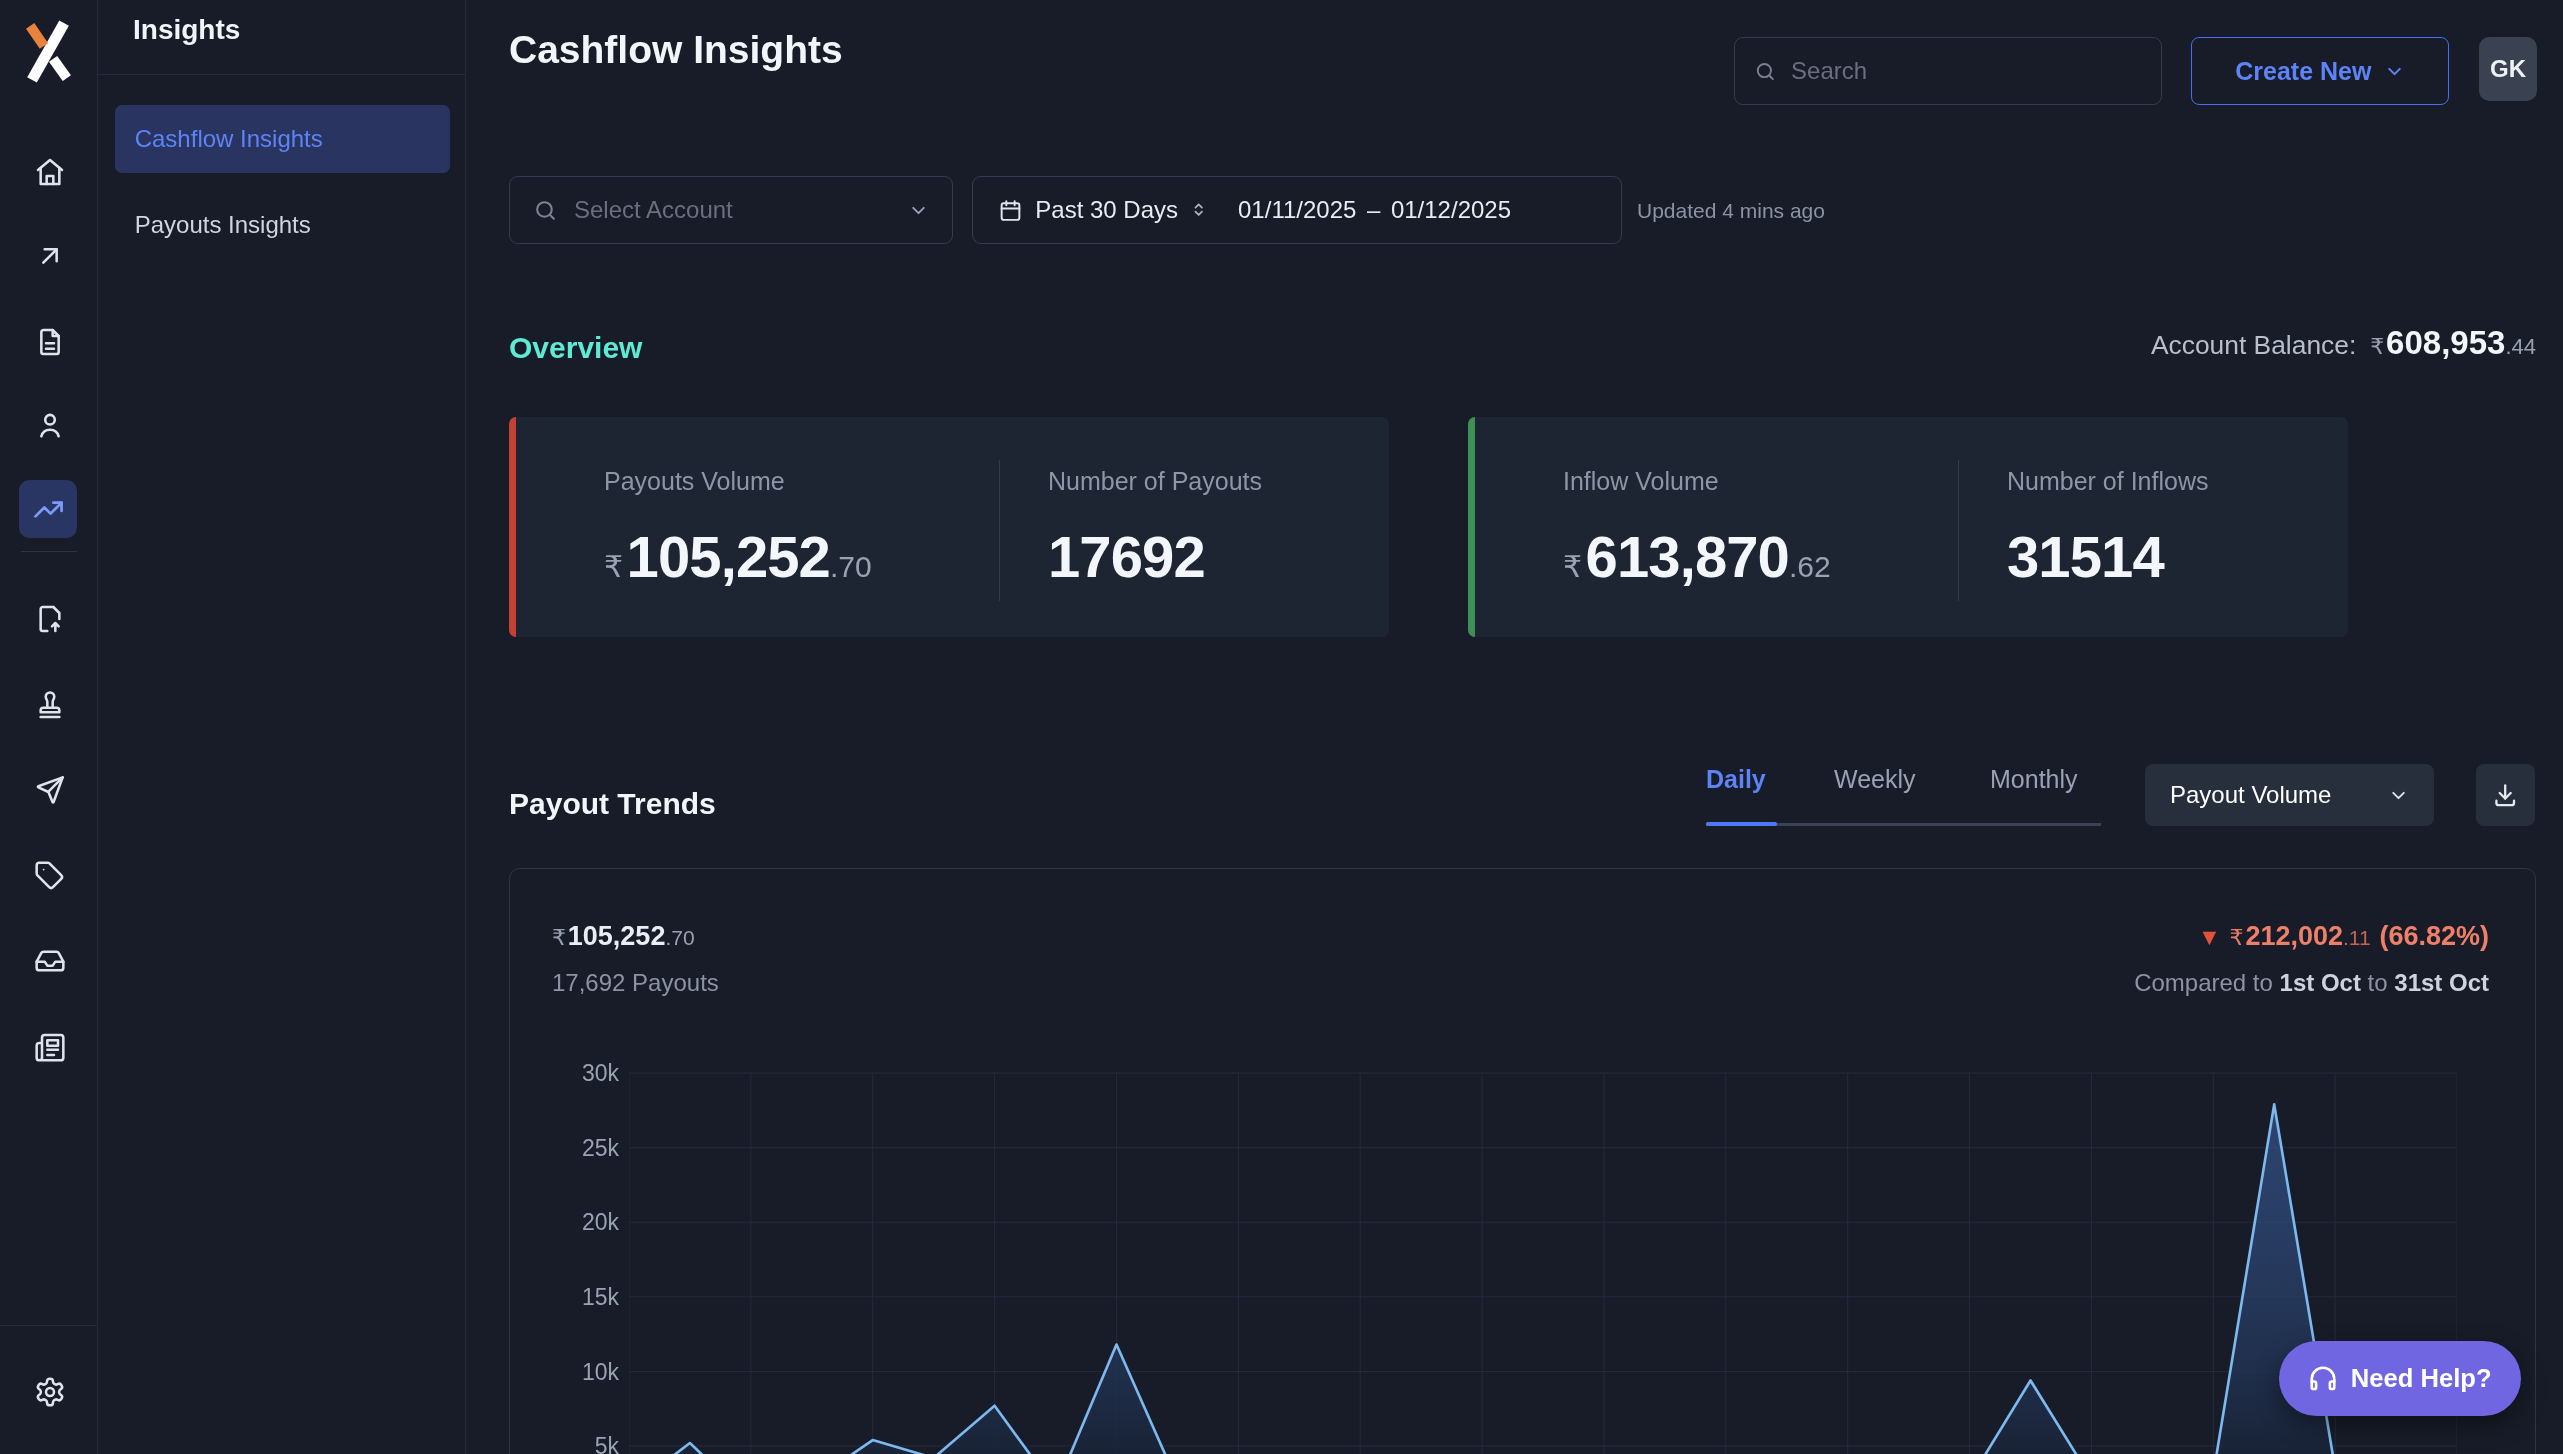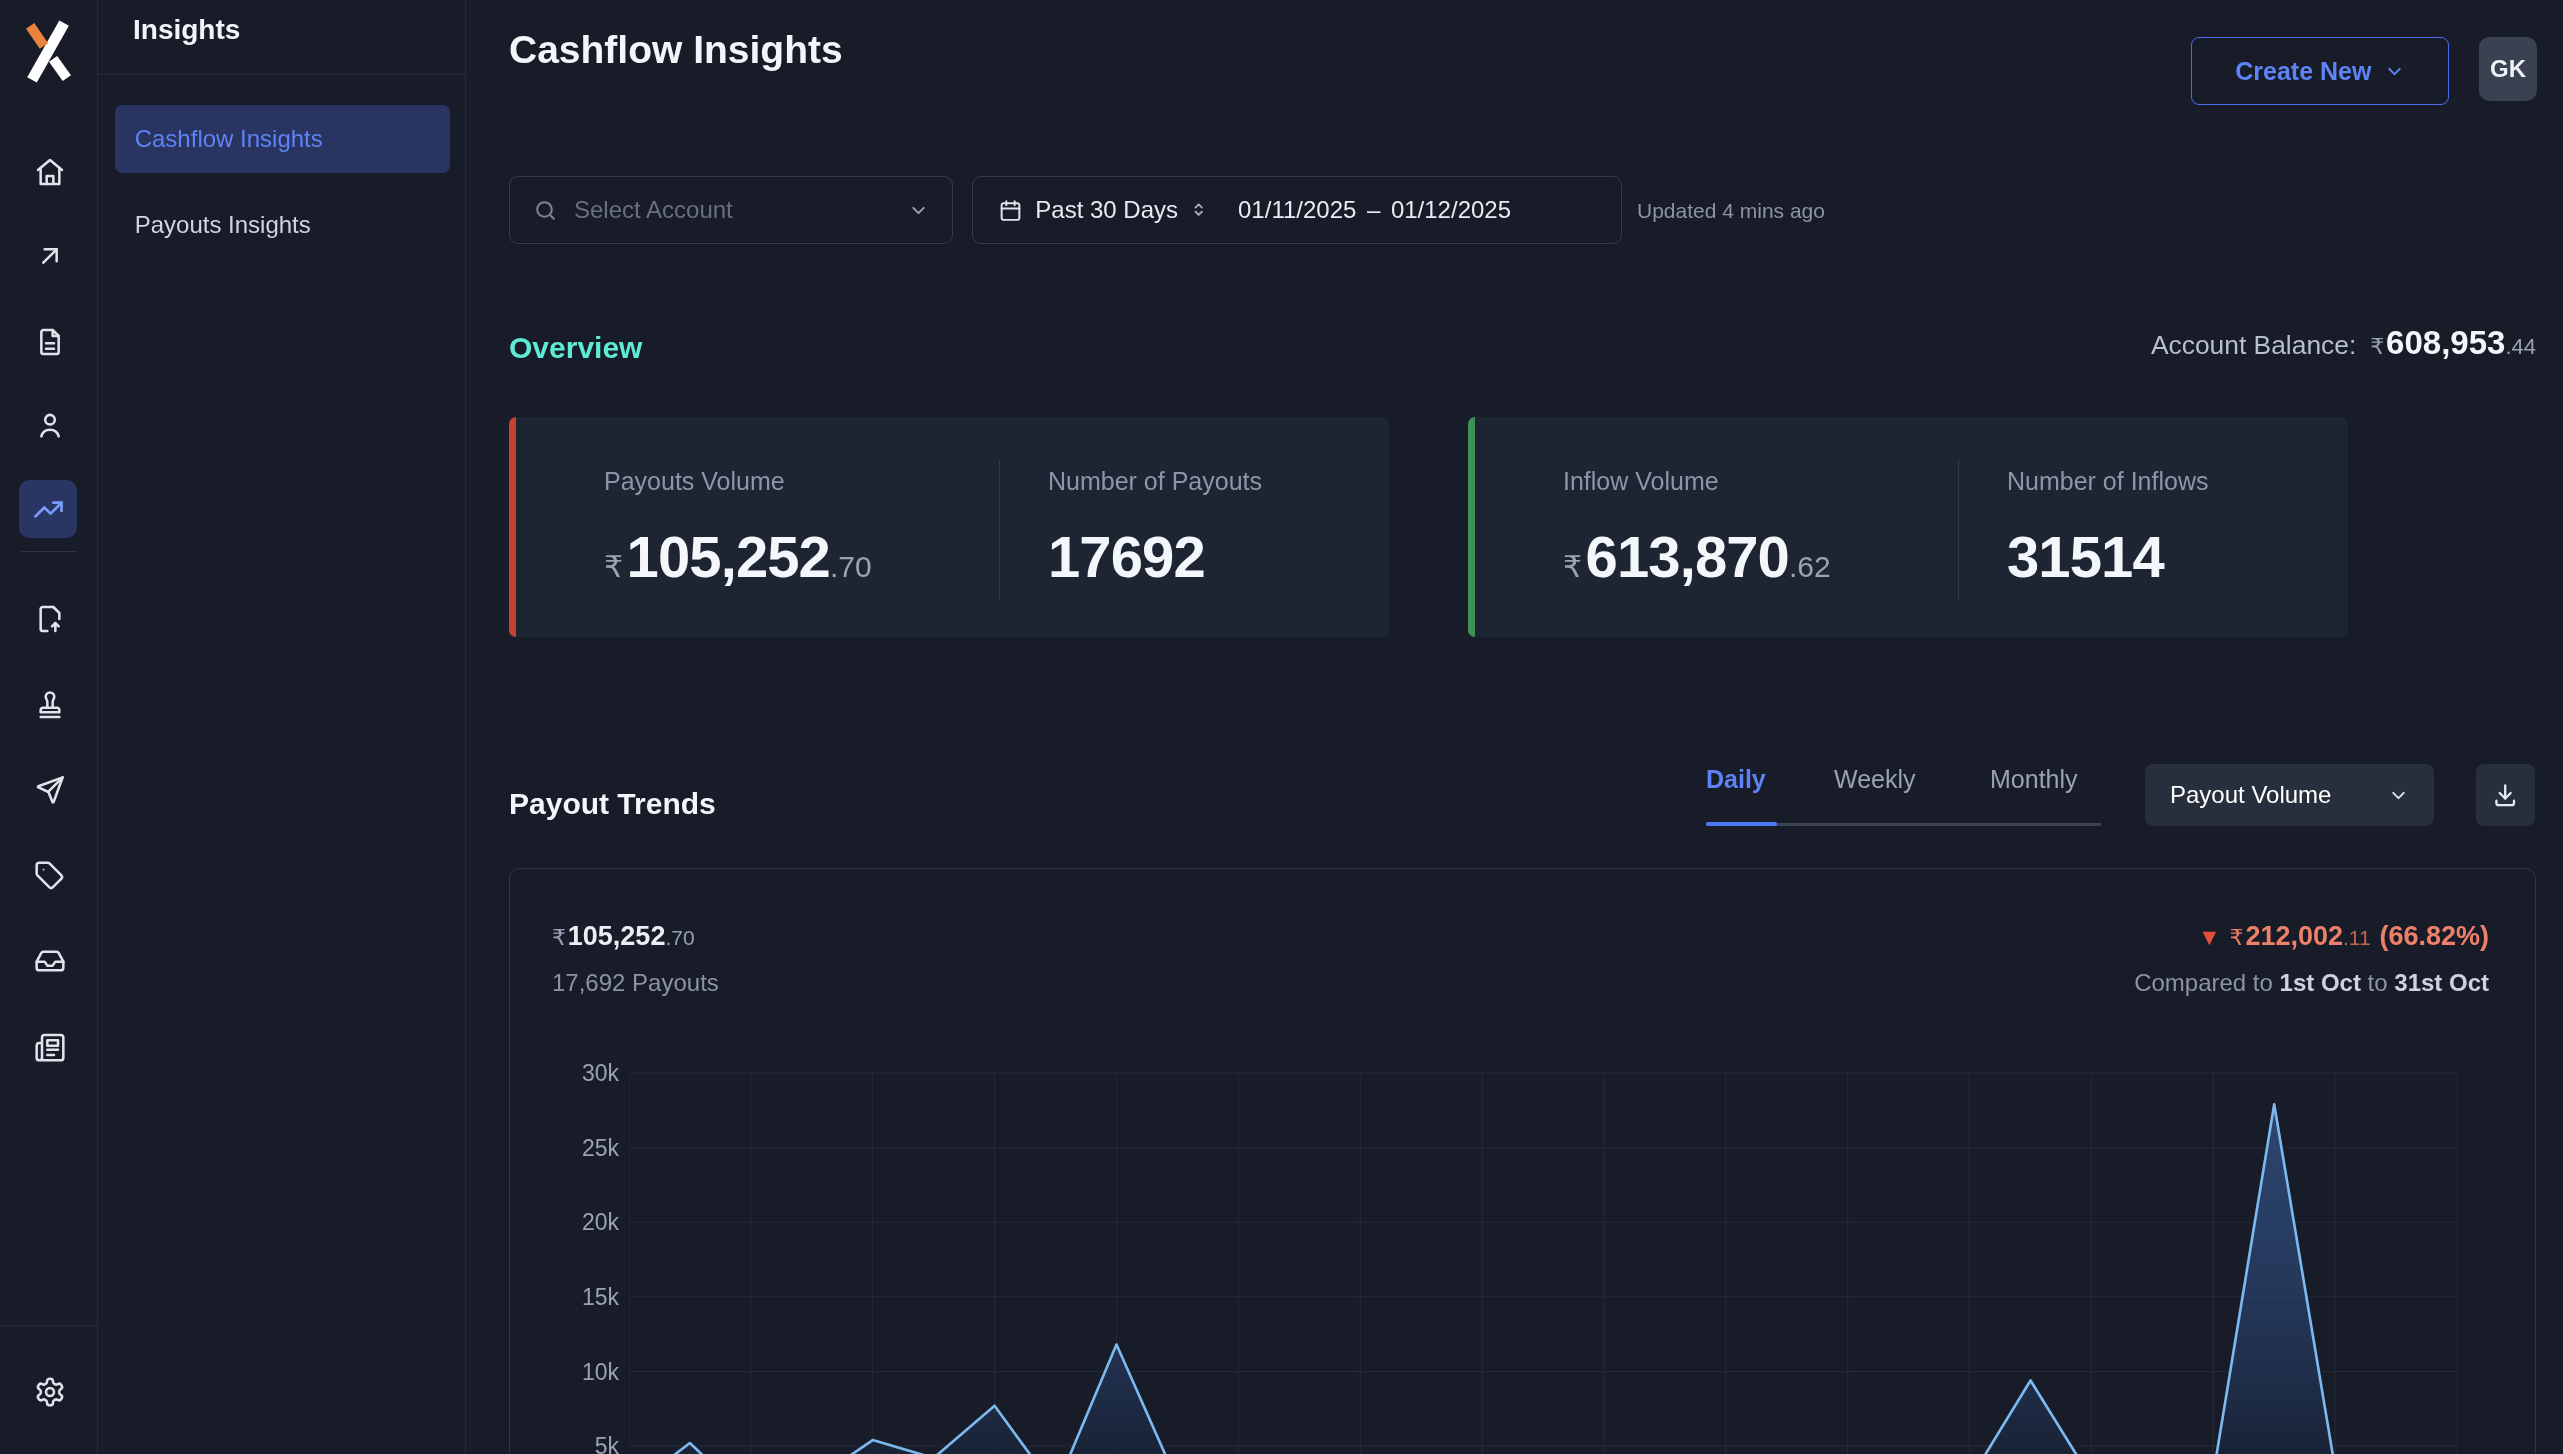--- a/index.html
+++ b/index.html
@@ -210,20 +210,27 @@
     <div class="panel-item active">
       <span>Cashflow Insights</span>
     </div>
     <div class="panel-item idle">
       <span>Payouts Insights</span>
     </div>
   </div>
 
   <div class="page-title">Cashflow Insights</div>
 
+  <div class="search-box">
+    <svg viewBox="0 0 24 24">
+        <circle cx="11" cy="11" r="7"></circle>
+        <path d="m20 20-3.2-3.2"></path>
+      </svg>
+    <input type="text" placeholder="Search" style="">
+  </div>
 
   <div class="create-btn">
     <span>Create New</span>
     <svg class="chev" viewBox="0 0 24 24">
         <path d="m6 9 6 6 6-6"></path>
       </svg>
   </div>
 
   <div class="avatar">
     <span>GK</span>
@@ -381,15 +388,23 @@
         <line x1="0" x2="2074" y1="92.6" y2="92.6" stroke="#262e3f" stroke-width="1"></line>
         <line x1="0" x2="2074" y1="177.2" y2="177.2" stroke="#262e3f" stroke-width="1"></line>
         <line x1="0" x2="2074" y1="261.8" y2="261.8" stroke="#262e3f" stroke-width="1"></line>
         <line x1="0" x2="2074" y1="346.4" y2="346.4" stroke="#262e3f" stroke-width="1"></line>
         <line x1="0" x2="2074" y1="431" y2="431" stroke="#262e3f" stroke-width="1"></line>
       </g>
       <path d="M0.0 480.1 L69.1 427.6 L138.3 493.6 L207.4 471.6 L276.5 424.2 L345.7 444.5 L414.8 385.3 L483.9 480.1 L553.1 315.9 L622.2 471.6 L691.3 483.5 L760.5 475.0 L829.6 486.8 L898.7 478.4 L967.9 468.2 L1037.0 480.1 L1106.1 473.3 L1175.3 485.1 L1244.4 476.7 L1313.5 466.5 L1382.7 478.4 L1451.8 481.8 L1520.9 469.9 L1590.1 356.6 L1659.2 468.2 L1728.3 480.1 L1797.5 463.1 L1866.6 43.5 L1935.7 456.4 L2004.9 481.8 L2074.0 491.9 L 2074 470 L 0 470 Z" fill="url(#areaGrad)"></path>
       <path d="M0.0 480.1 L69.1 427.6 L138.3 493.6 L207.4 471.6 L276.5 424.2 L345.7 444.5 L414.8 385.3 L483.9 480.1 L553.1 315.9 L622.2 471.6 L691.3 483.5 L760.5 475.0 L829.6 486.8 L898.7 478.4 L967.9 468.2 L1037.0 480.1 L1106.1 473.3 L1175.3 485.1 L1244.4 476.7 L1313.5 466.5 L1382.7 478.4 L1451.8 481.8 L1520.9 469.9 L1590.1 356.6 L1659.2 468.2 L1728.3 480.1 L1797.5 463.1 L1866.6 43.5 L1935.7 456.4 L2004.9 481.8 L2074.0 491.9" fill="none" stroke="#7db8ee" stroke-width="3" stroke-linejoin="round"></path>
     </svg>
 
+  <div class="help-btn">
+    <svg viewBox="0 0 24 24">
+        <path d="M3 14v-2a9 9 0 0 1 18 0v2"></path>
+        <path d="M3 14h2a1.5 1.5 0 0 1 1.5 1.5v3A1.5 1.5 0 0 1 5 20h-.5A1.5 1.5 0 0 1 3 18.5z"></path>
+        <path d="M21 14h-2a1.5 1.5 0 0 0-1.5 1.5v3A1.5 1.5 0 0 0 19 20h.5a1.5 1.5 0 0 0 1.5-1.5z"></path>
+      </svg>
+    <span>Need Help?</span>
+  </div>
 
 </div>
 
 
 </body></html>

